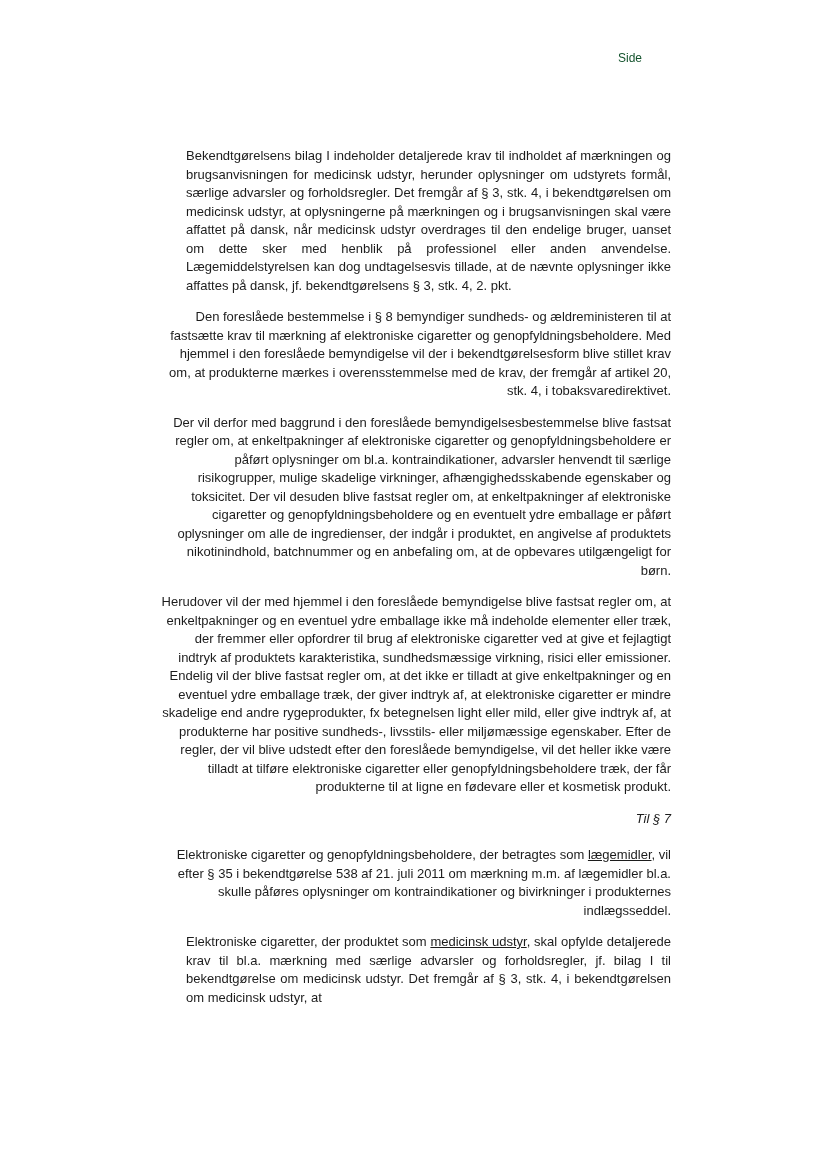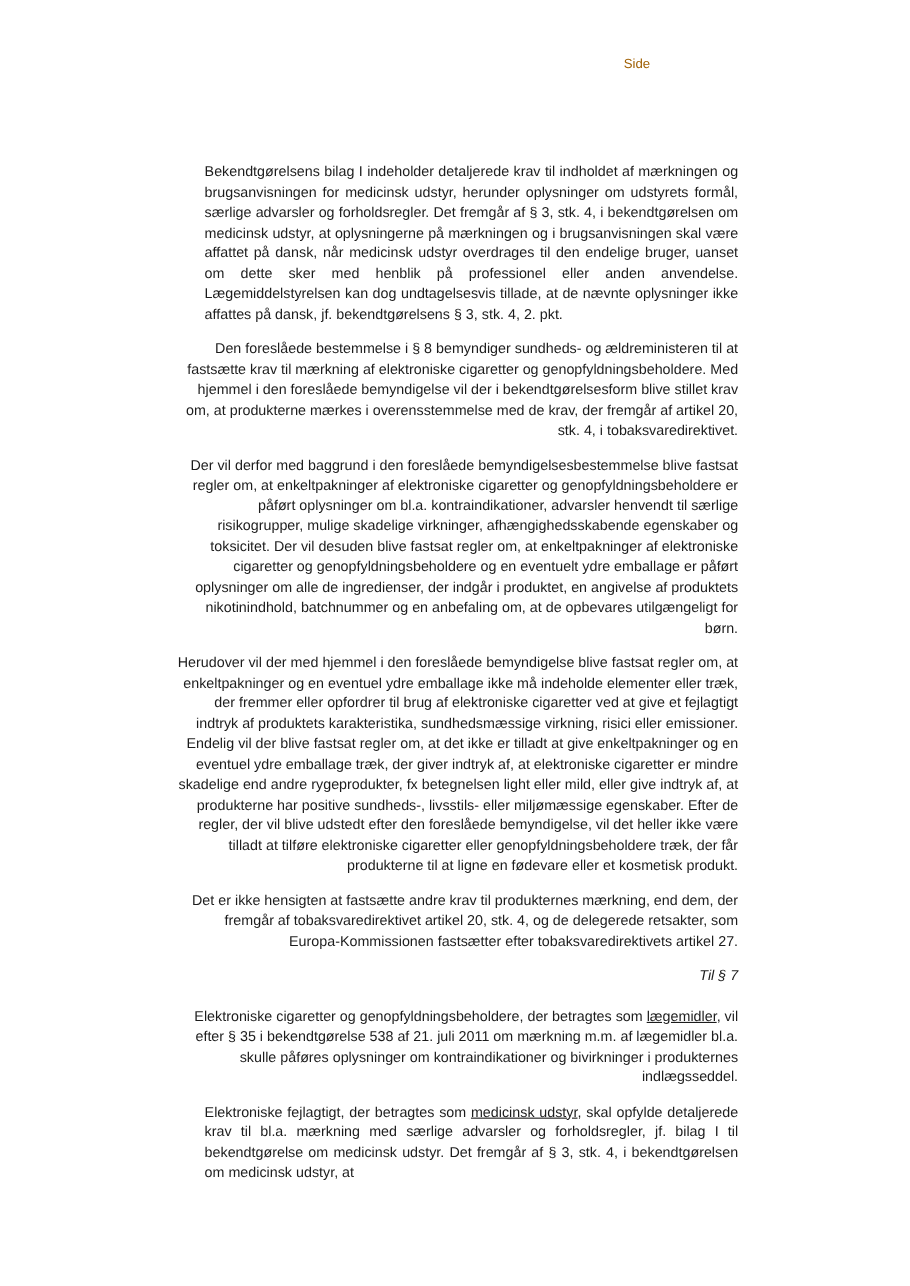--- a/index.html
+++ b/index.html
@@ -12,25 +12,25 @@
     position: relative;
     width: 827px;
     height: 1169px;
     background: #ffffff;
     overflow: hidden;
     font-family: "Liberation Sans", sans-serif;
     color: #1c1c1c;
   }
   .page-header {
     position: absolute;
-    left: 567px;
+    left: 618px;
     top: 51px;
     font-size: 12px;
     line-height: 14px;
-    color: #a16207;
+    color: #14532d;
   }
   .content {
     position: absolute;
     left: 156px;
     top: 147px;
     width: 515px;
     font-size: 13px;
     line-height: 18.5px;
     text-align: left;
   }
@@ -63,22 +63,21 @@
 
     <p class="justify">Bekendtgørelsens bilag I indeholder detaljerede krav til indholdet af mærkningen og brugsanvisningen for medicinsk udstyr, herunder oplysninger om udstyrets formål, særlige advarsler og forholdsregler. Det fremgår af § 3, stk. 4, i bekendtgørelsen om medicinsk udstyr, at oplysningerne på mærkningen og i brugsanvisningen skal være affattet på dansk, når medicinsk udstyr overdrages til den endelige bruger, uanset om dette sker med henblik på professionel eller anden anvendelse. Lægemiddelstyrelsen kan dog undtagelsesvis tillade, at de nævnte oplysninger ikke affattes på dansk, jf. bekendtgørelsens § 3, stk. 4, 2. pkt.</p>
 
     <p>Den foreslåede bestemmelse i § 8 bemyndiger sundheds- og ældreministeren til at fastsætte krav til mærkning af elektroniske cigaretter og genopfyldningsbeholdere. Med hjemmel i den foreslåede bemyndigelse vil der i bekendtgørelsesform blive stillet krav om, at produkterne mærkes i overensstemmelse med de krav, der fremgår af artikel 20, stk. 4, i tobaksvaredirektivet.</p>
 
     <p>Der vil derfor med baggrund i den foreslåede bemyndigelsesbestemmelse blive fastsat regler om, at enkeltpakninger af elektroniske cigaretter og genopfyldningsbeholdere er påført oplysninger om bl.a. kontraindikationer, advarsler henvendt til særlige risikogrupper, mulige skadelige virkninger, afhængighedsskabende egenskaber og toksicitet. Der vil desuden blive fastsat regler om, at enkeltpakninger af elektroniske cigaretter og genopfyldningsbeholdere og en eventuelt ydre emballage er påført oplysninger om alle de ingredienser, der indgår i produktet, en angivelse af produktets nikotinindhold, batchnummer og en anbefaling om, at de opbevares utilgængeligt for børn.</p>
 
     <p>Herudover vil der med hjemmel i den foreslåede bemyndigelse blive fastsat regler om, at enkeltpakninger og en eventuel ydre emballage ikke må indeholde elementer eller træk, der fremmer eller opfordrer til brug af elektroniske cigaretter ved at give et fejlagtigt indtryk af produktets karakteristika, sundhedsmæssige virkning, risici eller emissioner. Endelig vil der blive fastsat regler om, at det ikke er tilladt at give enkeltpakninger og en eventuel ydre emballage træk, der giver indtryk af, at elektroniske cigaretter er mindre skadelige end andre rygeprodukter, fx betegnelsen light eller mild, eller give indtryk af, at produkterne har positive sundheds-, livsstils- eller miljømæssige egenskaber. Efter de regler, der vil blive udstedt efter den foreslåede bemyndigelse, vil det heller ikke være tilladt at tilføre elektroniske cigaretter eller genopfyldningsbeholdere træk, der får produkterne til at ligne en fødevare eller et kosmetisk produkt.</p>
 
 
-    <p>Det er ikke hensigten at fastsætte andre krav til produkternes mærkning, end dem, der fremgår af tobaksvaredirektivet artikel 20, stk. 4, og de delegerede retsakter, som Europa-Kommissionen fastsætter efter tobaksvaredirektivets artikel 27.</p>
 
     <p class="section-heading">Til § 7</p>
 
     <p><span>Elektroniske cigaretter og genopfyldningsbeholdere, der betragtes som </span><span class="u">lægemidler</span><span>, vil efter § 35 i bekendtgørelse 538 af 21. juli 2011 om mærkning m.m. af lægemidler bl.a. skulle påføres oplysninger om kontraindikationer og bivirkninger i produkternes indlægsseddel.</span></p>
 
-    <p class="justify"><span>Elektroniske fejlagtigt, der betragtes som </span><span class="u">medicinsk udstyr</span><span>, skal opfylde detaljerede krav til bl.a. mærkning med særlige advarsler og forholdsregler, jf. bilag I til bekendtgørelse om medicinsk udstyr. Det fremgår af § 3, stk. 4, i bekendtgørelsen om medicinsk udstyr, at</span></p>
+    <p class="justify"><span>Elektroniske cigaretter, der produktet som </span><span class="u">medicinsk udstyr</span><span>, skal opfylde detaljerede krav til bl.a. mærkning med særlige advarsler og forholdsregler, jf. bilag I til bekendtgørelse om medicinsk udstyr. Det fremgår af § 3, stk. 4, i bekendtgørelsen om medicinsk udstyr, at</span></p>
 
   </div>
 </div>
 
 </body></html>

